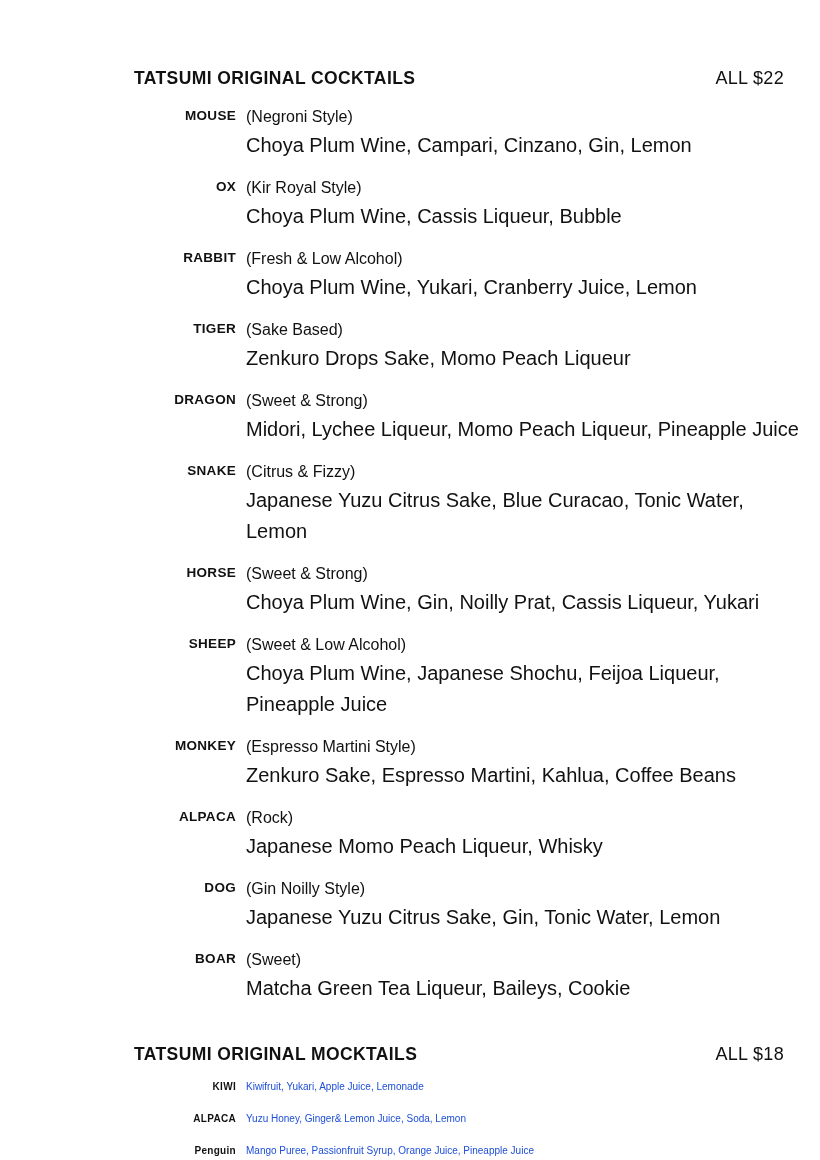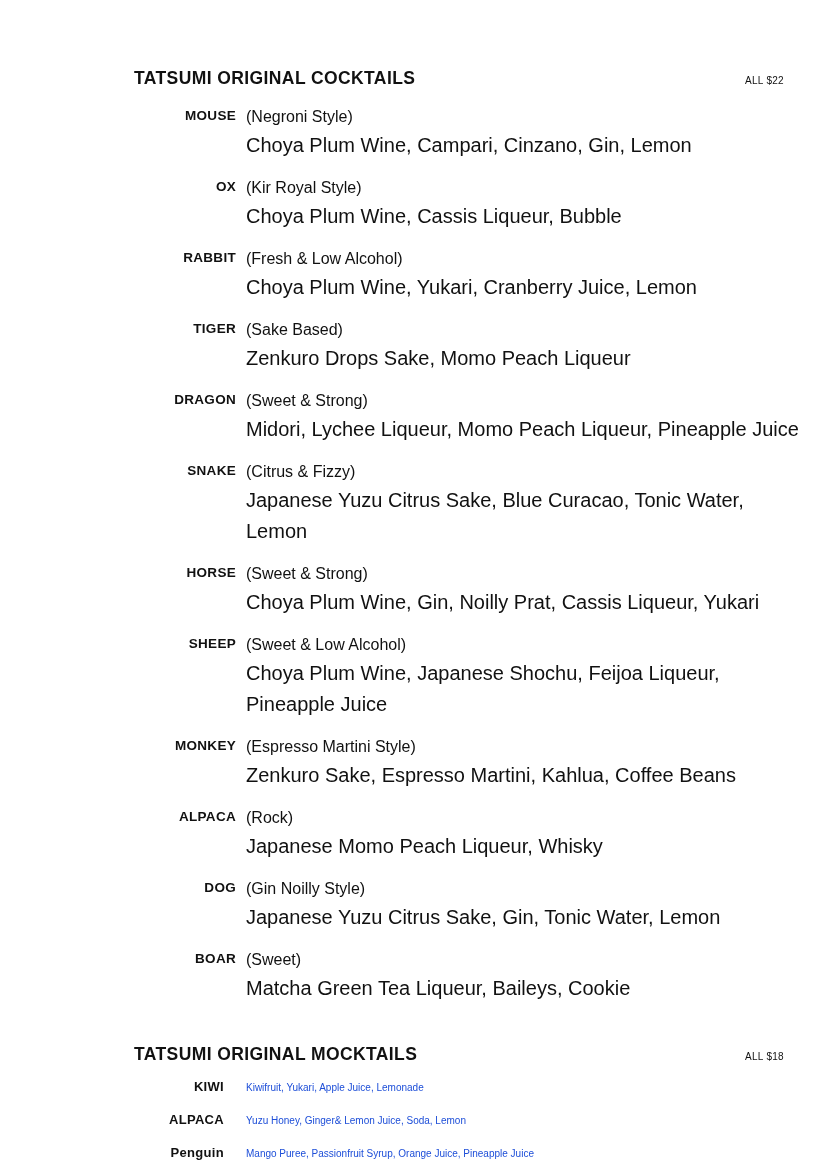--- a/index.html
+++ b/index.html
@@ -32,21 +32,21 @@
     margin-bottom: 16px;
   }
   .section-title {
     font-size: 17.5px;
     font-weight: bold;
     letter-spacing: 0.4px;
     color: #111111;
     white-space: nowrap;
   }
   .section-price {
-    font-size: 10px;
+    font-size: 18px;
     font-weight: normal;
     letter-spacing: 0.3px;
     color: #111111;
     padding-right: 22px;
   }
 
   
   .items {
     margin: 0;
     padding: 0;
@@ -93,23 +93,23 @@
   }
   .m-item {
     display: flex;
     align-items: baseline;
     margin-bottom: 17px;
   }
   .m-name {
     width: 112px;
     min-width: 112px;
     text-align: right;
-    padding-right: 22px;
+    padding-right: 10px;
     box-sizing: border-box;
-    font-size: 13px;
+    font-size: 10px;
     font-weight: bold;
     letter-spacing: 0.3px;
   }
   .m-ingredients {
     font-size: 10px;
     font-weight: normal;
     color: #1d4ed8;
     line-height: 1.5;
   }
 </style>

